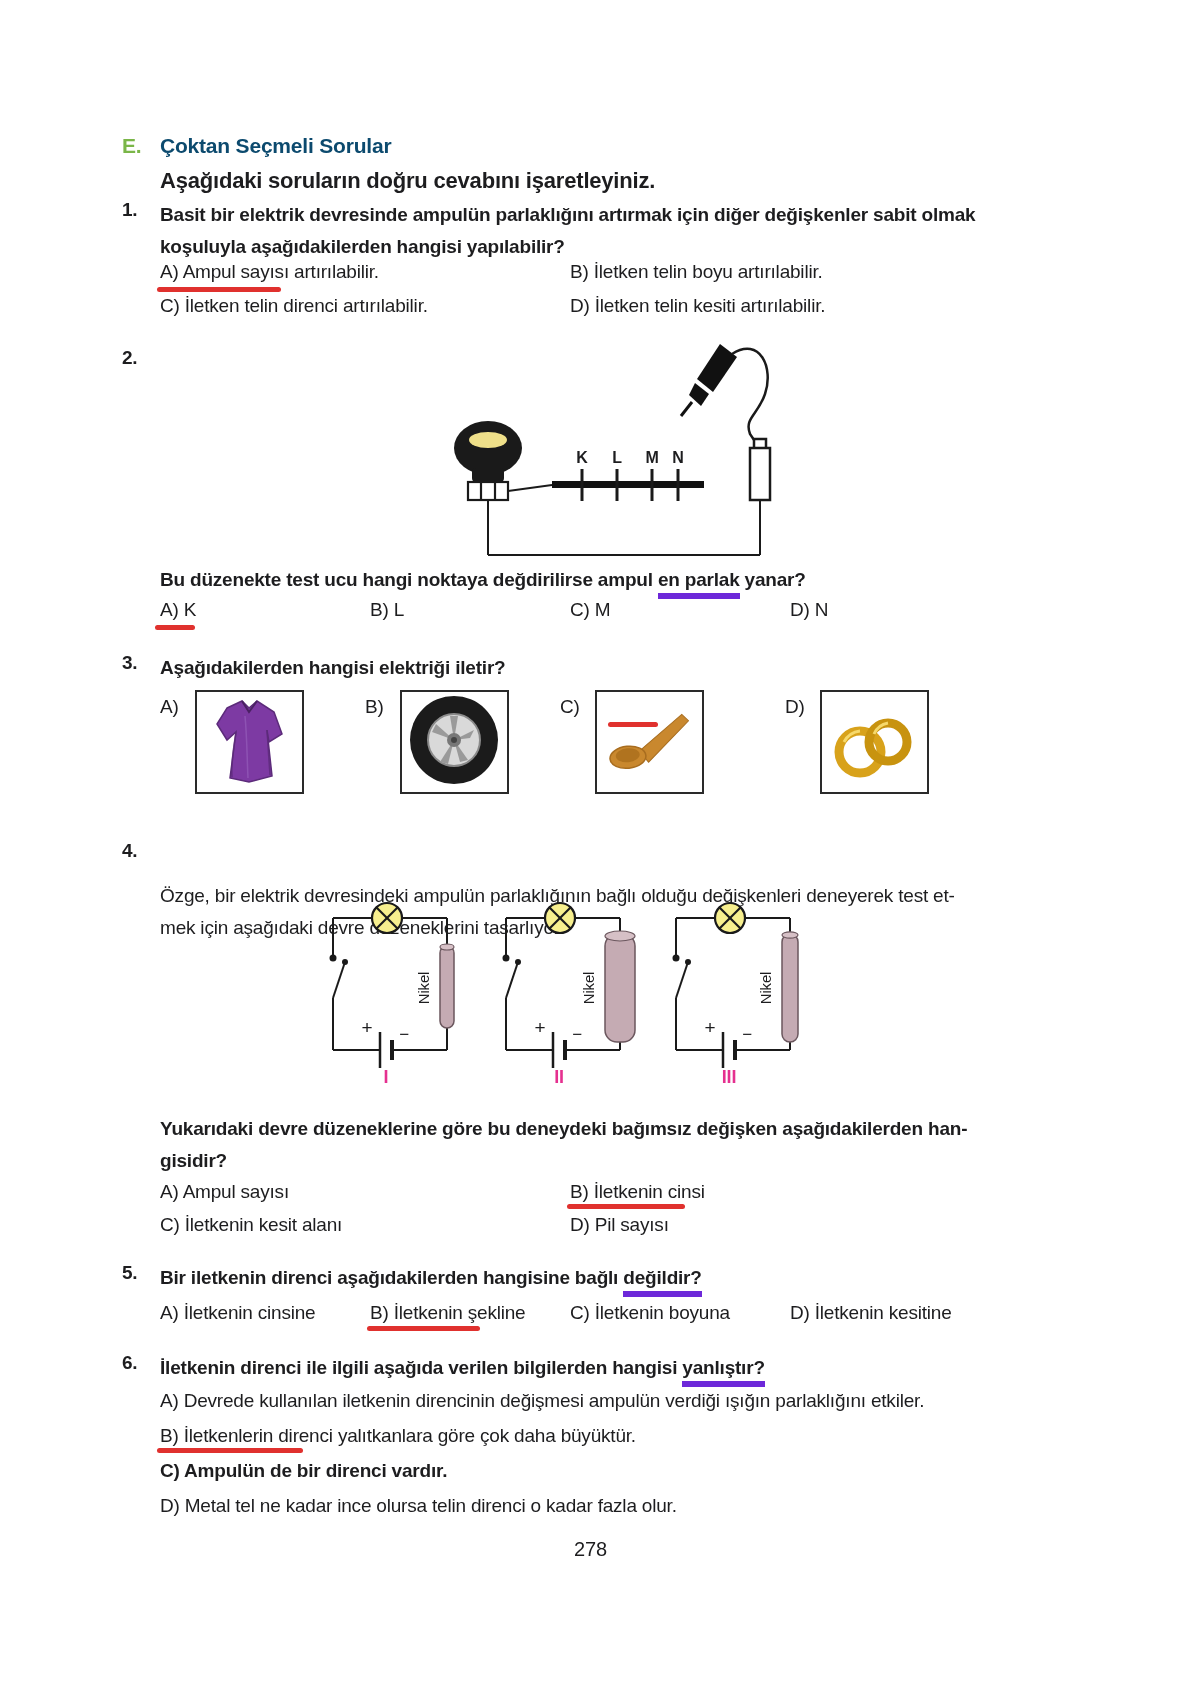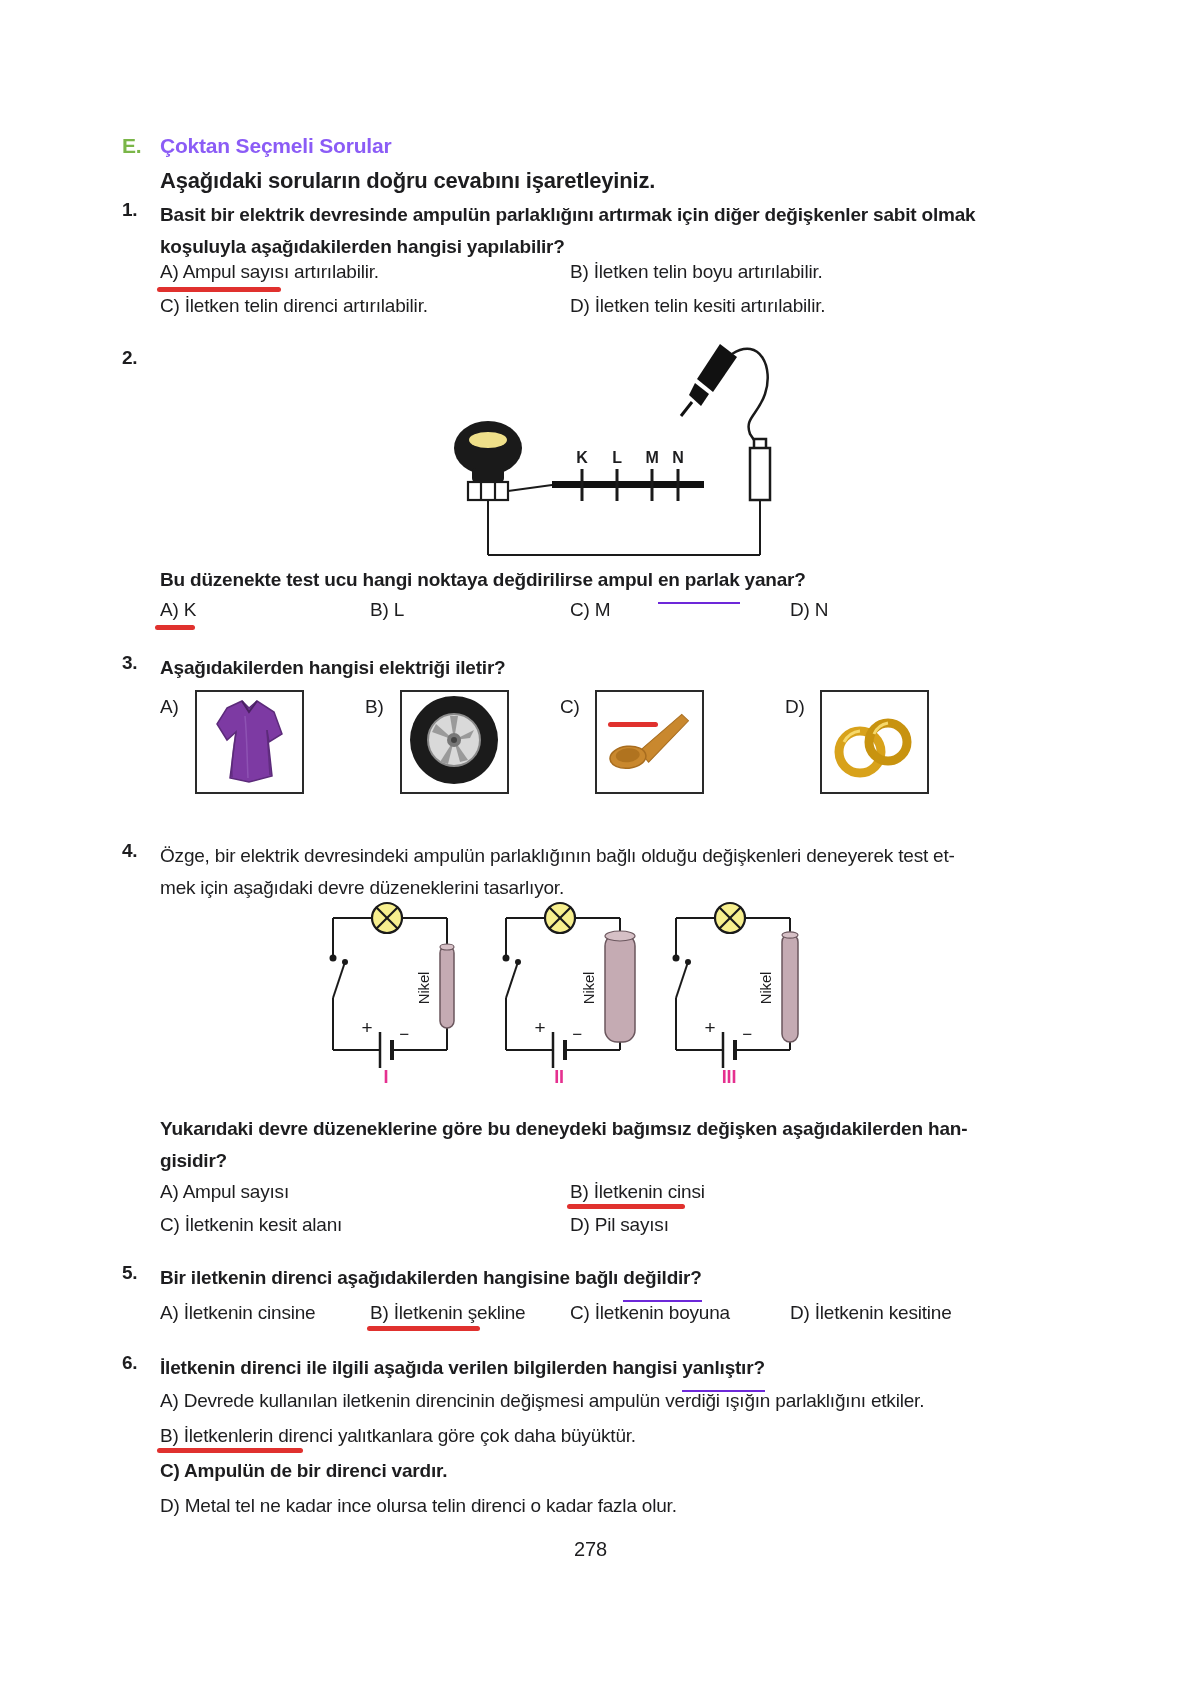--- a/index.html
+++ b/index.html
@@ -3,26 +3,26 @@
 <meta charset="utf-8">
 <style>
   html,body{margin:0;padding:0;background:#ffffff;}
   .page{position:relative;width:1181px;height:1683px;background:#ffffff;
         font-family:"Liberation Sans", sans-serif;color:#1d1d1f;overflow:hidden;
         letter-spacing:-0.2px;}
   .abs{position:absolute;}
   .num{position:absolute;font-size:19px;font-weight:bold;}
   .stem{position:absolute;font-size:19px;font-weight:bold;line-height:32px;white-space:nowrap;}
   .stem .line{display:block;}
-  .plain{font-weight:normal;}
+  .plain{font-weight:normal;margin-top:40px;}
   .opt{position:absolute;font-size:19px;font-weight:normal;white-space:nowrap;}
   .sec-letter{position:absolute;font-size:21px;font-weight:bold;color:#7ab648;}
-  .sec-title{position:absolute;font-size:21px;font-weight:bold;color:#8b5cf6;}
+  .sec-title{position:absolute;font-size:21px;font-weight:bold;color:#0c4a6e;}
   .instruction{position:absolute;font-size:22px;font-weight:bold;}
-  .u-black{border-bottom:2px solid #6d28d9;padding-bottom:12px;}
+  .u-black{border-bottom:6px solid #6d28d9;padding-bottom:3px;}
   .red-mark{position:absolute;height:5px;background:#e0312e;border-radius:3px;}
   .img-box{position:absolute;width:105px;height:100px;border:2px solid #2a2a2a;background:#fff;}
   .opt-letter{position:absolute;font-size:19px;}
   .page-num{position:absolute;left:0;right:0;top:1538px;text-align:center;font-size:20px;color:#1d1d1f;}
   svg text{font-family:"Liberation Sans", sans-serif;}
 </style>
 </head>
 <body>
 
 <div class="page">

